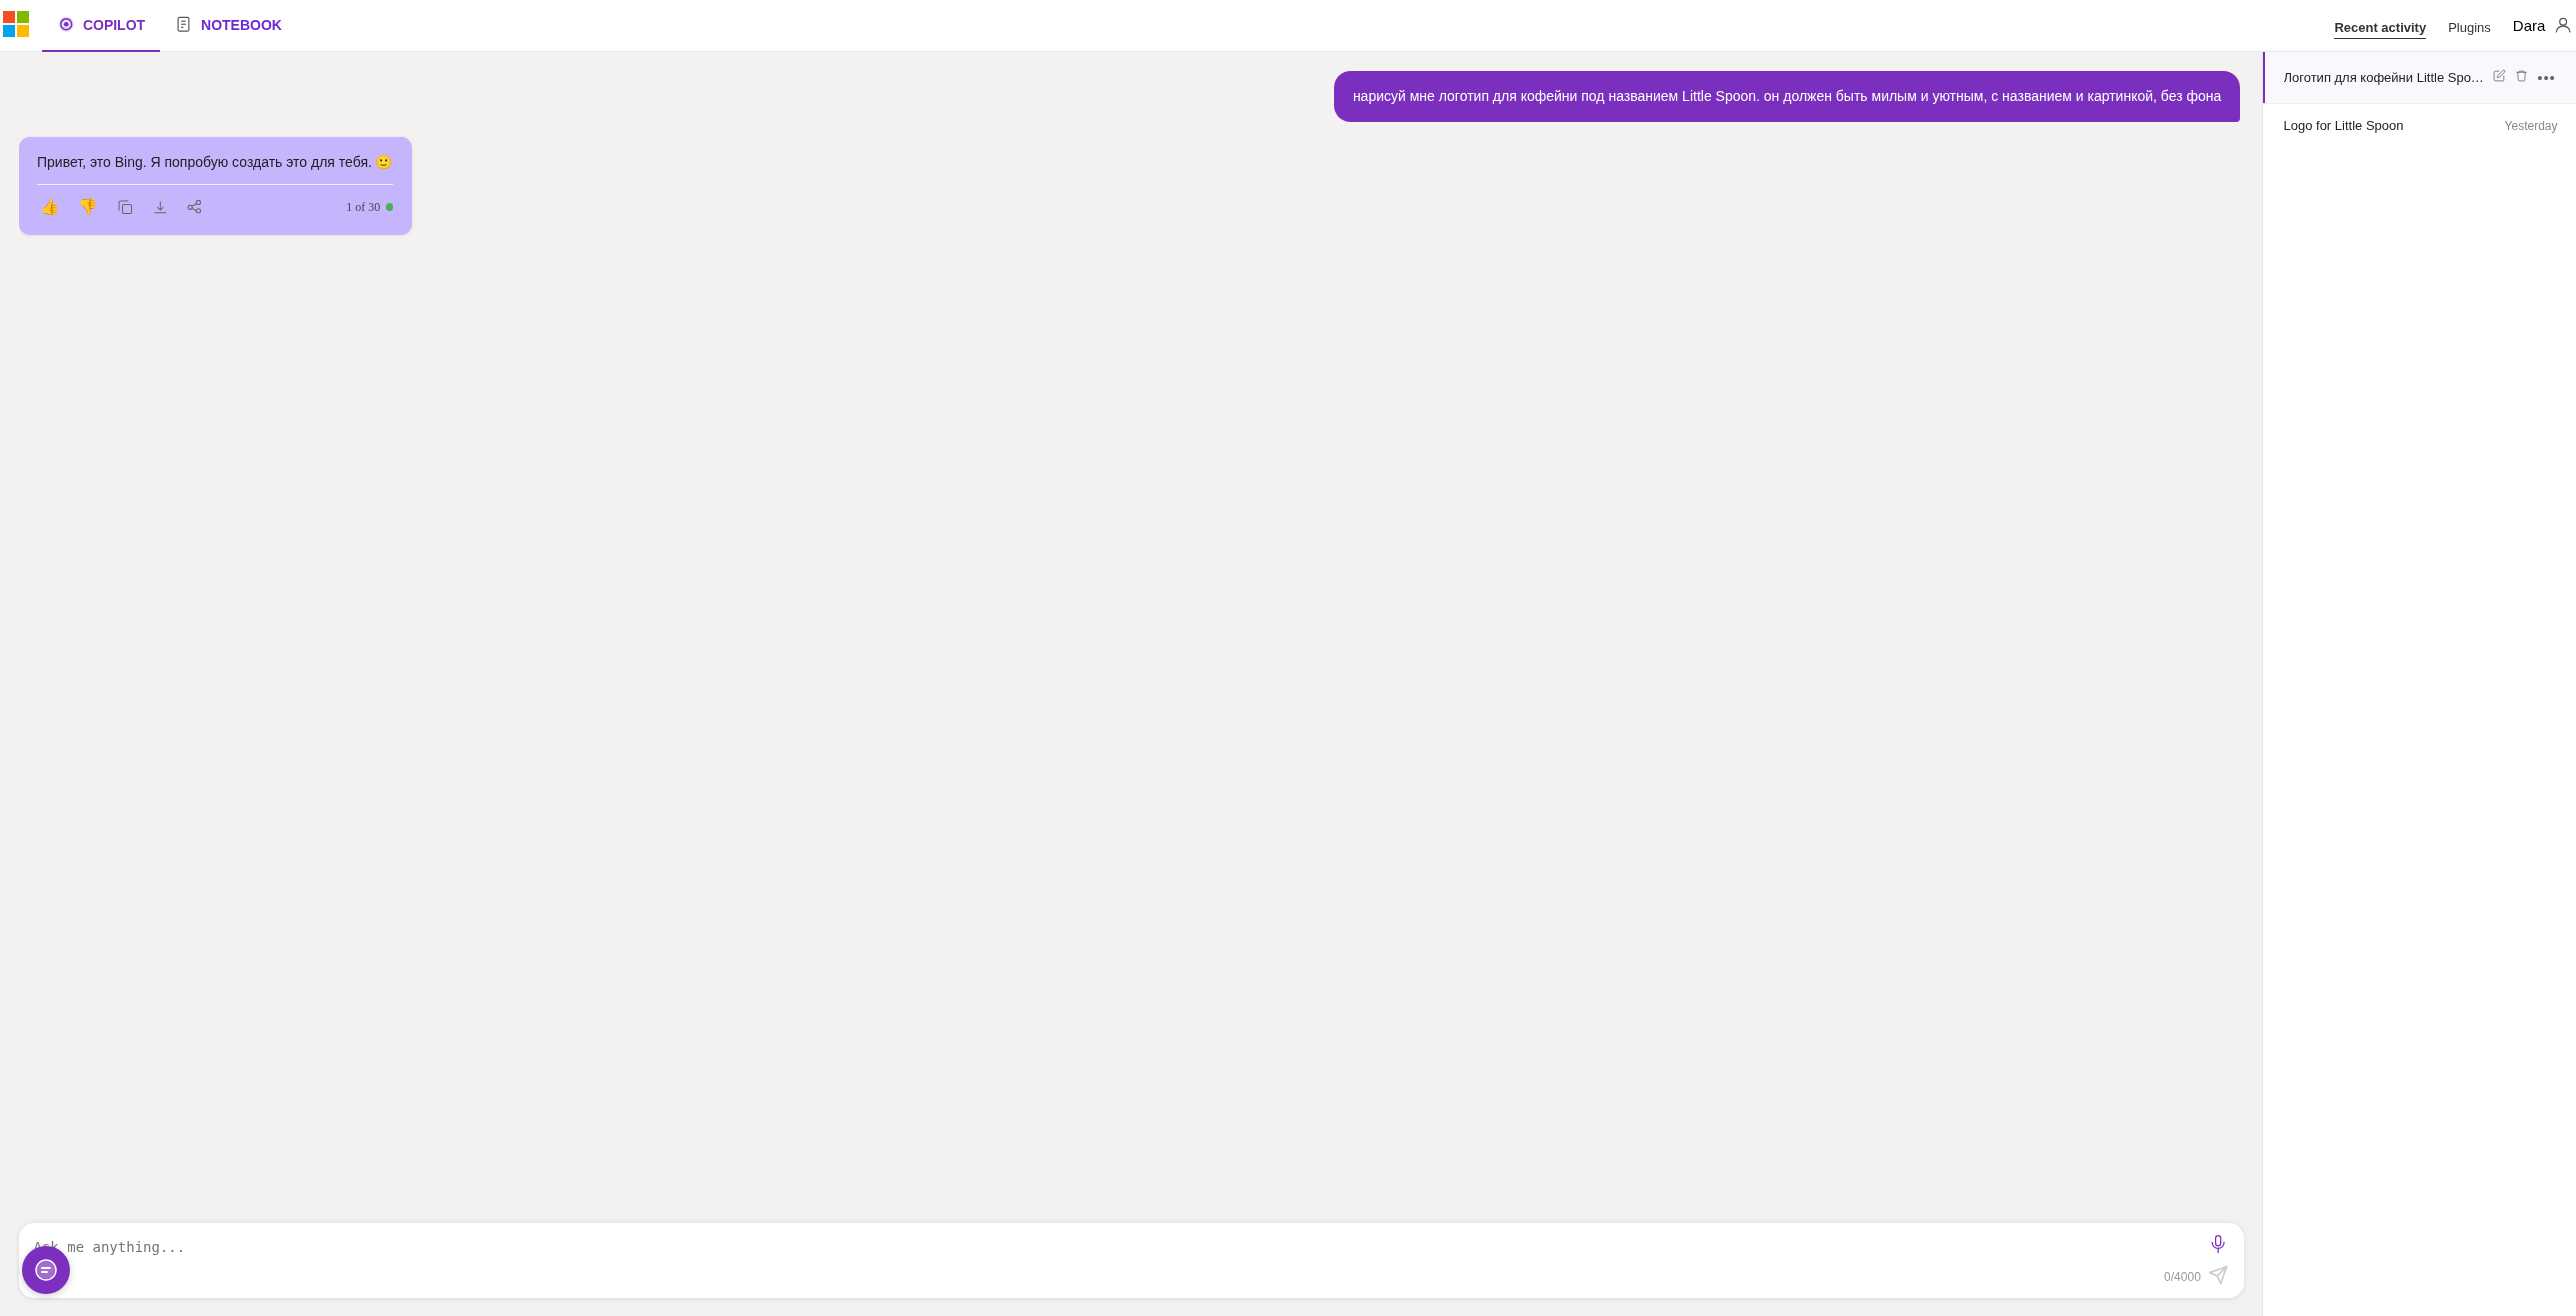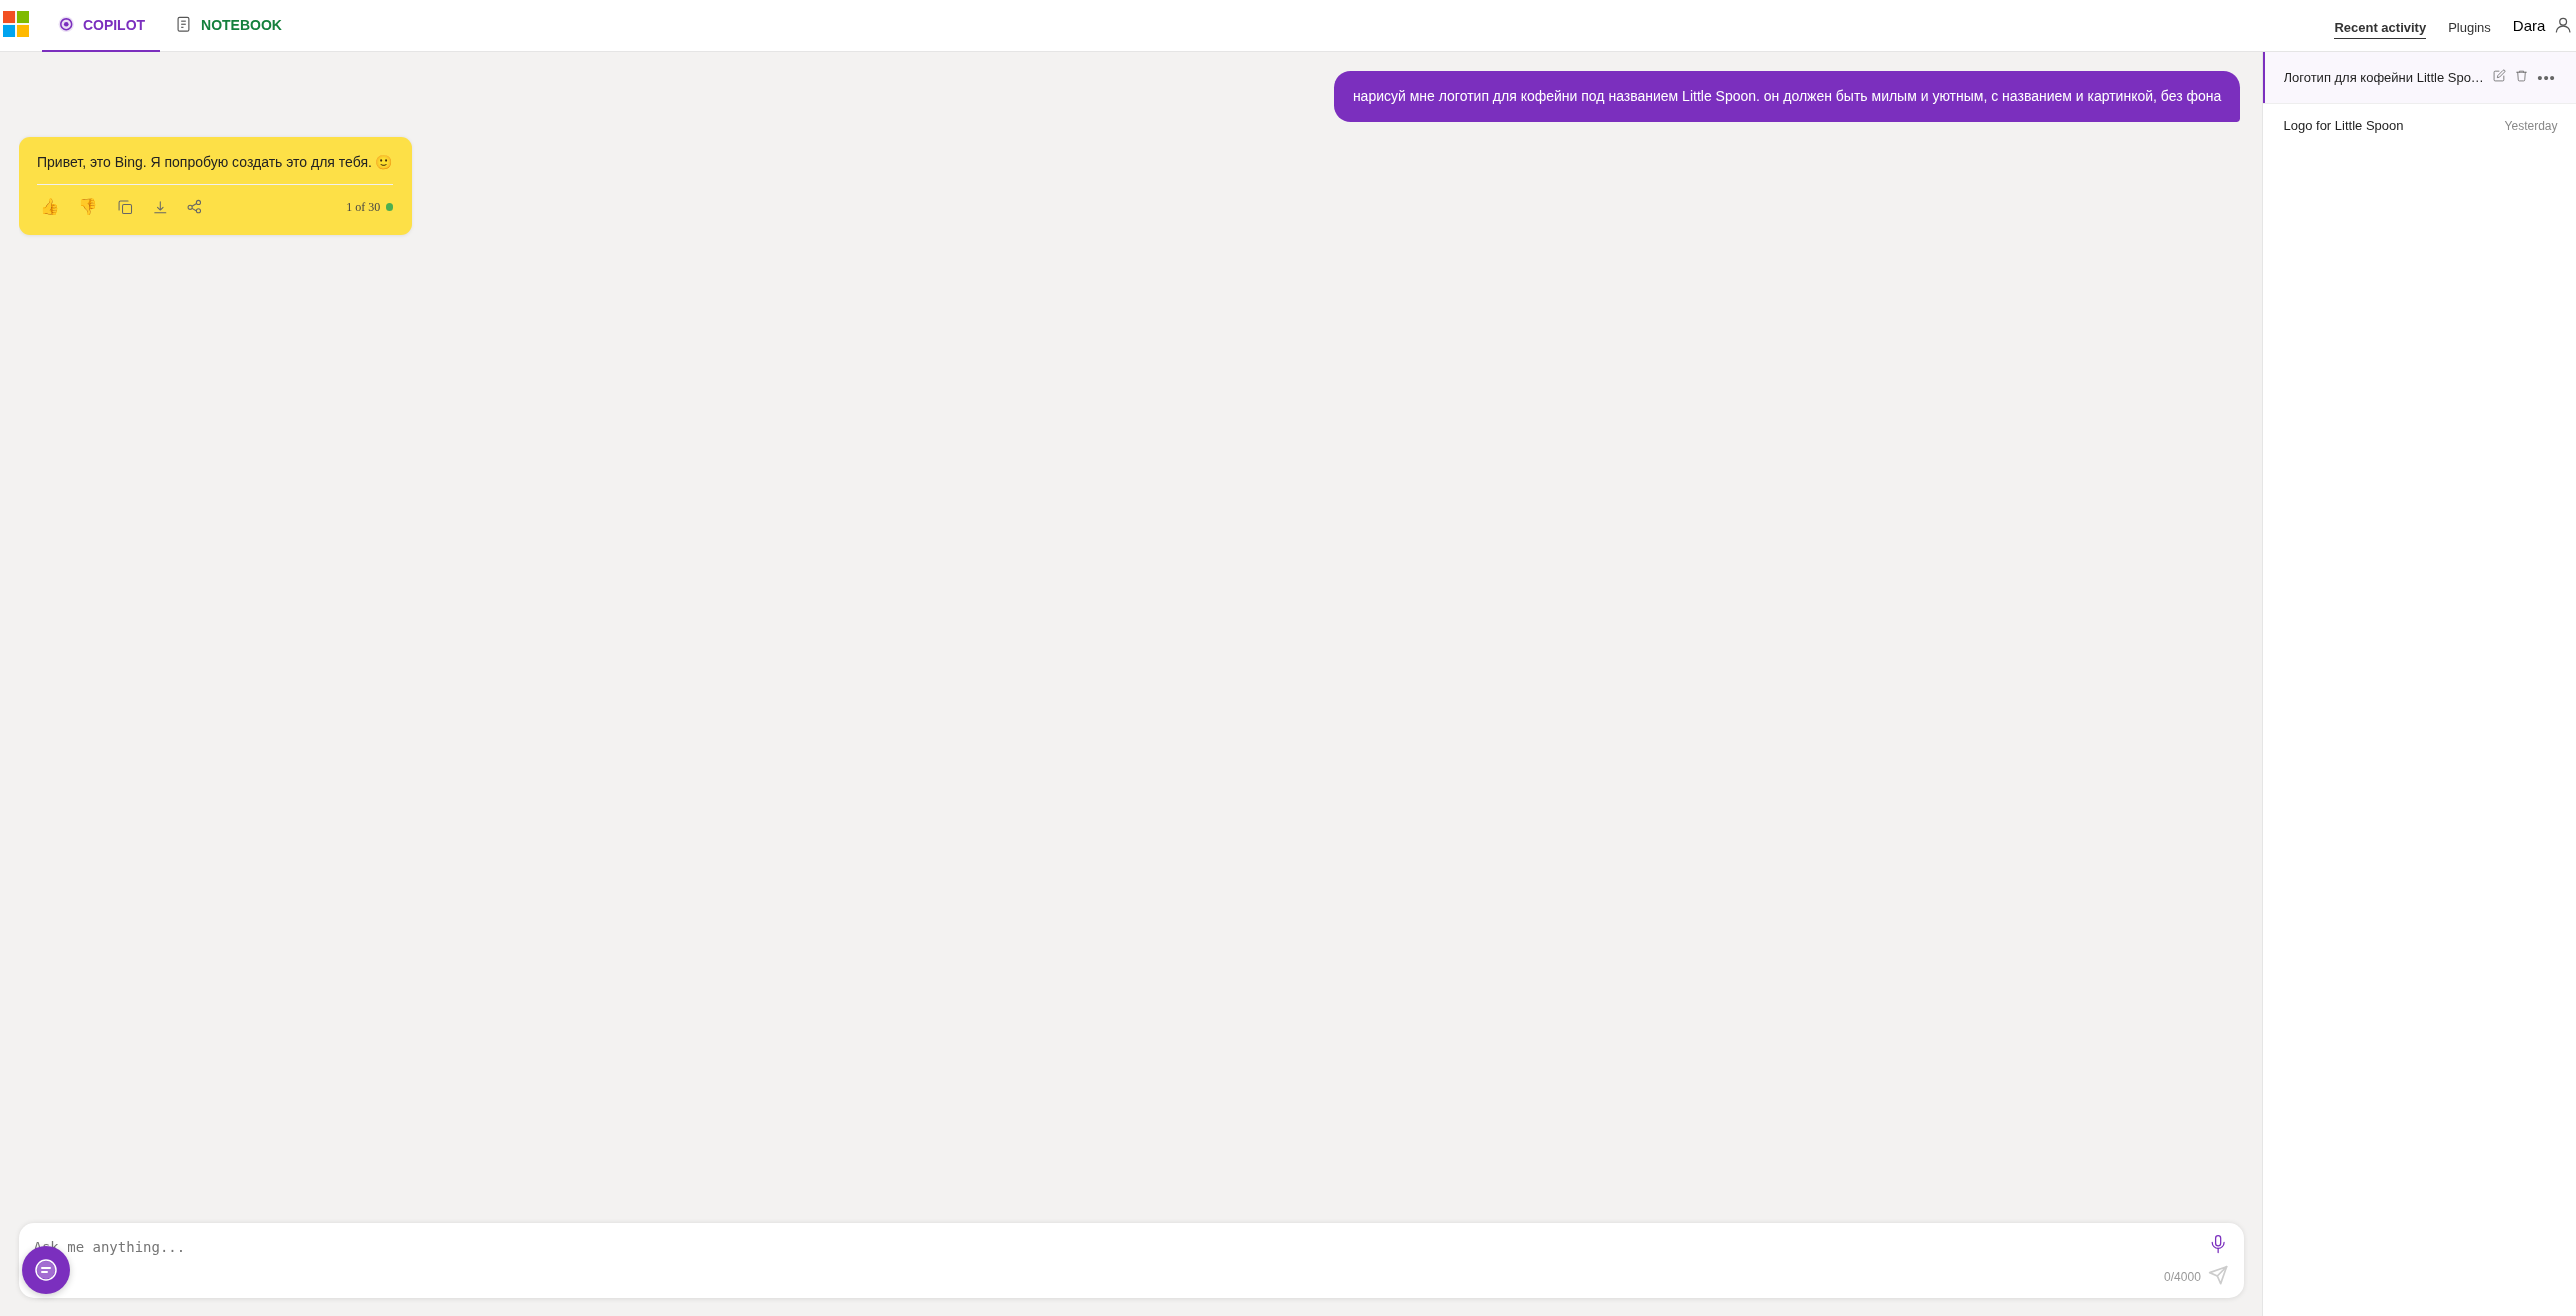--- a/index.html
+++ b/index.html
@@ -30,21 +30,21 @@
     }
     .nav-tab {
       display: flex;
       align-items: center;
       gap: 7.4px;
       padding: 0 15px;
       height: 52px;
       cursor: pointer;
       font-size: 14px;
       font-weight: 600;
-      color: #15803d;
+      color: #6d28d9;
       border-bottom: 2.8px solid transparent;
       text-decoration: none;
     }
     .nav-tab.active {
       color: #7b2fbe;
       border-bottom-color: #7b2fbe;
     }
     .header-right {
       display: flex;
       align-items: center;
@@ -113,21 +113,21 @@
       font-size: 14px;
       line-height: 1.5;
     }
 
     
     .assistant-message-wrapper {
       align-self: flex-start;
       max-width: 40%;
     }
     .assistant-message {
-      background: #fde047;
+      background: #c4b5fd;
       border-radius: 11px;
       padding: 15px 18.5px;
       font-size: 14px;
       line-height: 1.5;
       color: #222;
       box-shadow: 0 0.9px 3.7px rgba(0,0,0,0.08);
     }
     .assistant-actions {
       display: flex;
       align-items: center;

